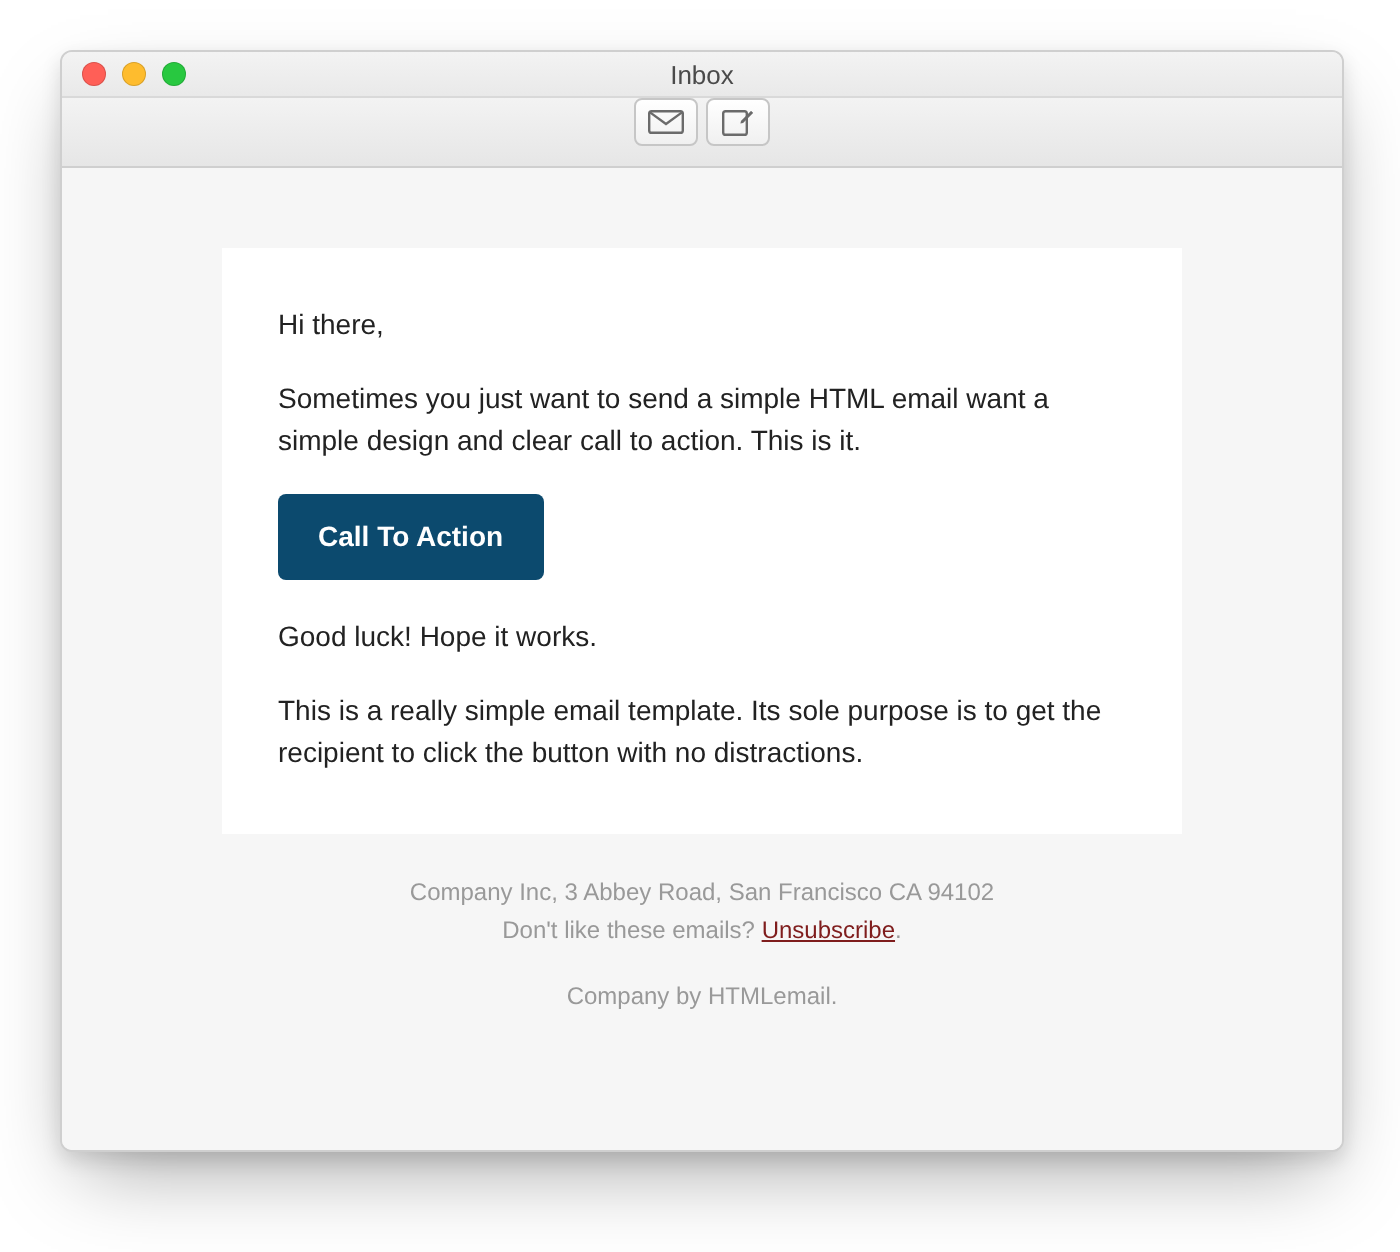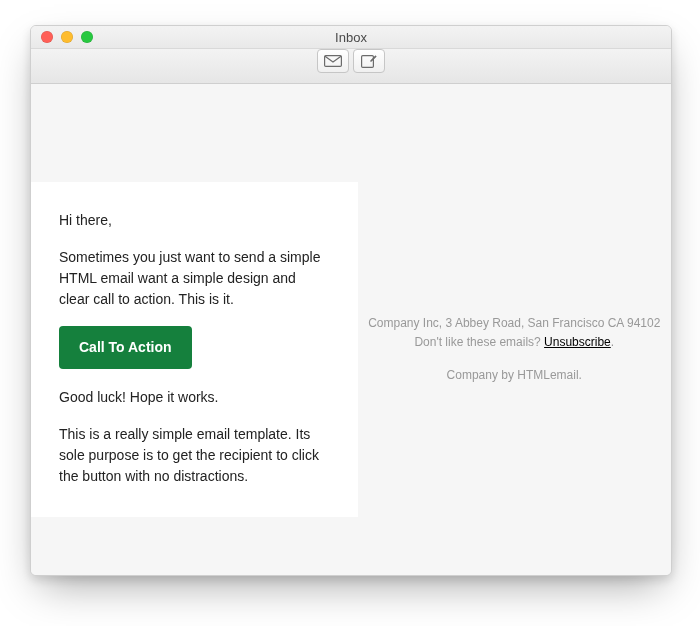--- a/index.html
+++ b/index.html
@@ -115,59 +115,59 @@
     padding: 0;
   }
   .search-wrap input::placeholder { color:#9a9a9a; }
 
   
   .client-body {
     flex: 1;
     background: #f6f6f6;
     overflow: auto;
     display: flex;
-    flex-direction: row;
+    flex-direction: column;
     align-items: center;
     padding: 40px 0 0 0;
   }
   .email-card {
     width: 480px;
     background: #fff;
     box-shadow: 0 0 0 0 rgba(0,0,0,0);
     padding: 28px 28px 30px 28px;
     font-size: 14px;
     line-height: 1.5;
     color: #222;
     box-sizing: border-box;
   }
   .email-card p { margin: 0 0 16px 0; }
   .email-card p:last-child { margin-bottom: 0; }
   .cta-button {
     display: inline-block;
-    background: #15803d;
+    background: #0c4a6e;
     color: #fff;
     font-weight: 600;
     font-size: 14px;
     padding: 11px 20px;
     border-radius: 4px;
     margin: 0 0 18px 0;
     cursor: pointer;
   }
 
   .footer {
     width: 480px;
     text-align: center;
     font-size: 12px;
     color: #999;
     padding: 20px 10px;
     box-sizing: border-box;
     line-height: 1.6;
   }
   .footer .unsubscribe {
-    color: #000000;
+    color: #7f1d1d;
     text-decoration: underline;
     cursor: pointer;
     text-align: center;
   }
   .footer .powered {
     display: block;
     margin-top: 14px;
   }
 </style>
 </head>

